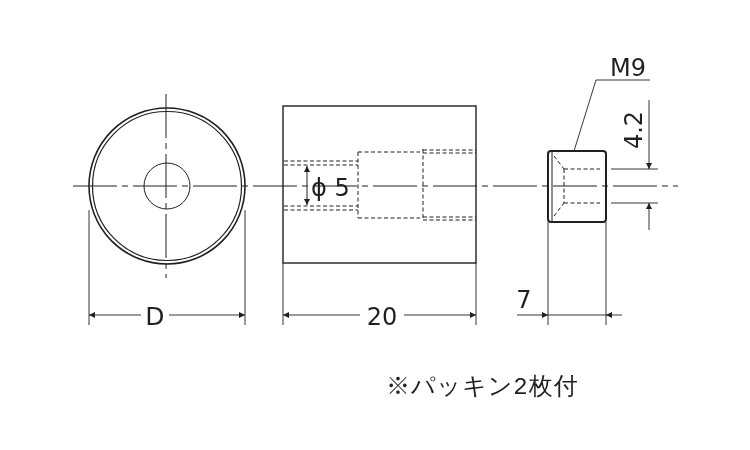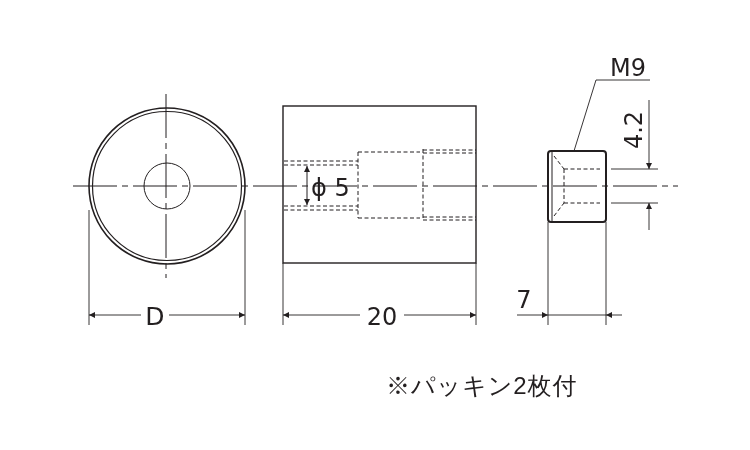--- a/index.html
+++ b/index.html
@@ -1,19 +1,19 @@
 <!DOCTYPE html>
 <html><head>
 <meta charset="utf-8">
 <style>
   html, body { margin: 0; padding: 0; background: #ffffff; }
   body { width: 750px; height: 450px; overflow: hidden; position: relative; font-family: "DejaVu Sans", sans-serif; }
   svg { position: absolute; left: 0; top: 0; }
   .lbl { font-family: "DejaVu Sans", sans-serif; fill: #231f20; }
-  .note { position: absolute; left: 386px; top: 370px; font-size: 24px; color: #231f20; font-family: Liberation Sans, sans-serif; letter-spacing: 1px; }
+  .note { position: absolute; left: 386px; top: 370px; font-size: 24px; color: #231f20; font-family: Liberation Mono, monospace; letter-spacing: 1px; }
 </style>
 </head>
 <body>
 
 <svg width="750" height="450" viewBox="0 0 750 450">
   <defs>
     <marker id="arr" viewBox="0 0 10 10" refX="10" refY="5" markerWidth="9" markerHeight="6" orient="auto-start-reverse" markerUnits="userSpaceOnUse">
       <path d="M0,0 L10,5 L0,10 z" fill="#231f20"></path>
     </marker>
   </defs>

